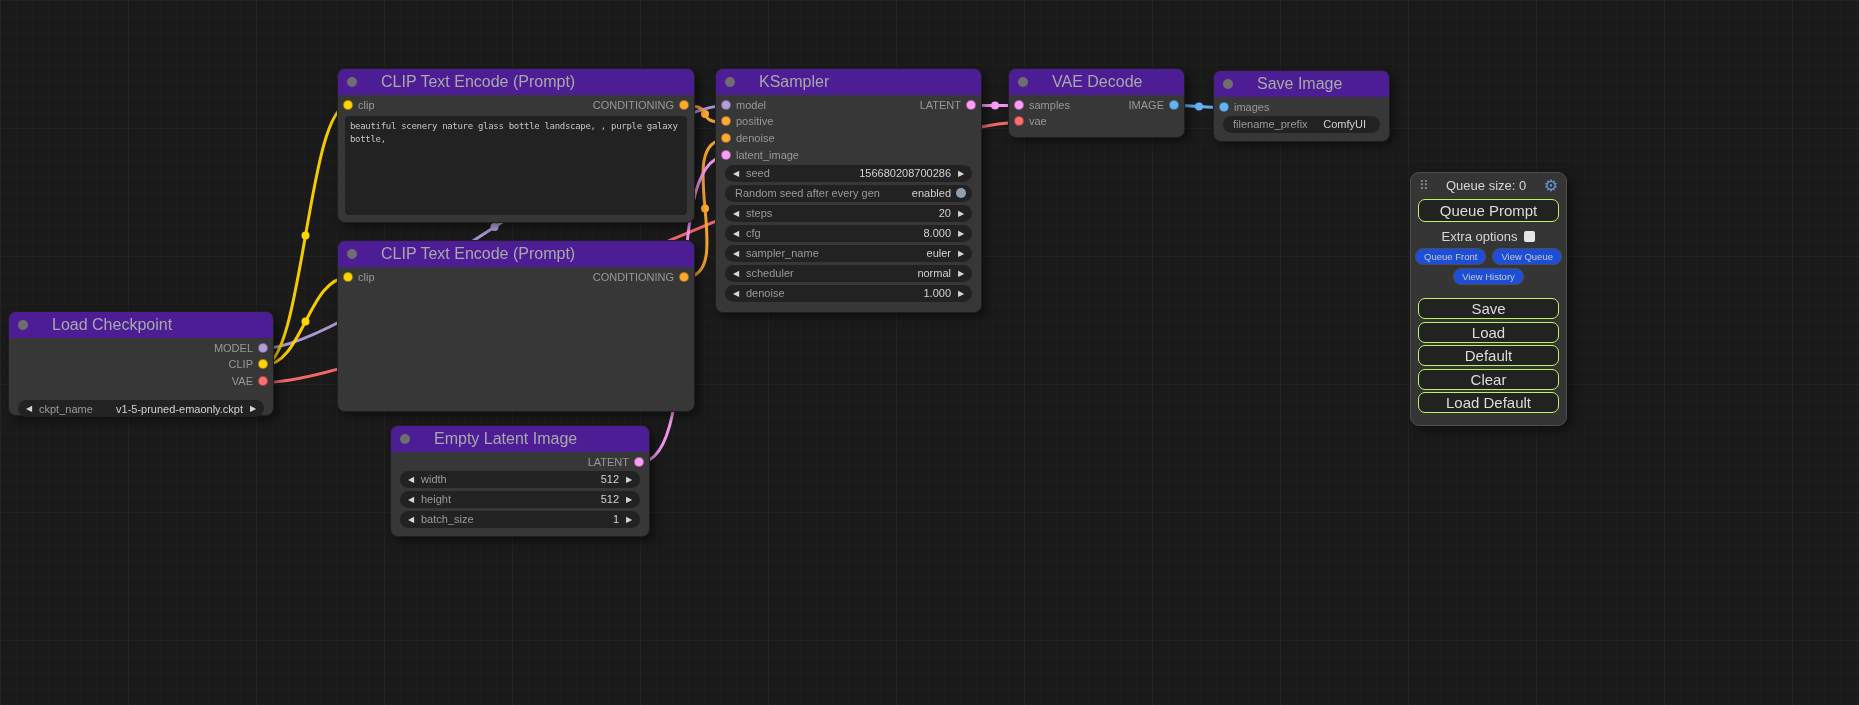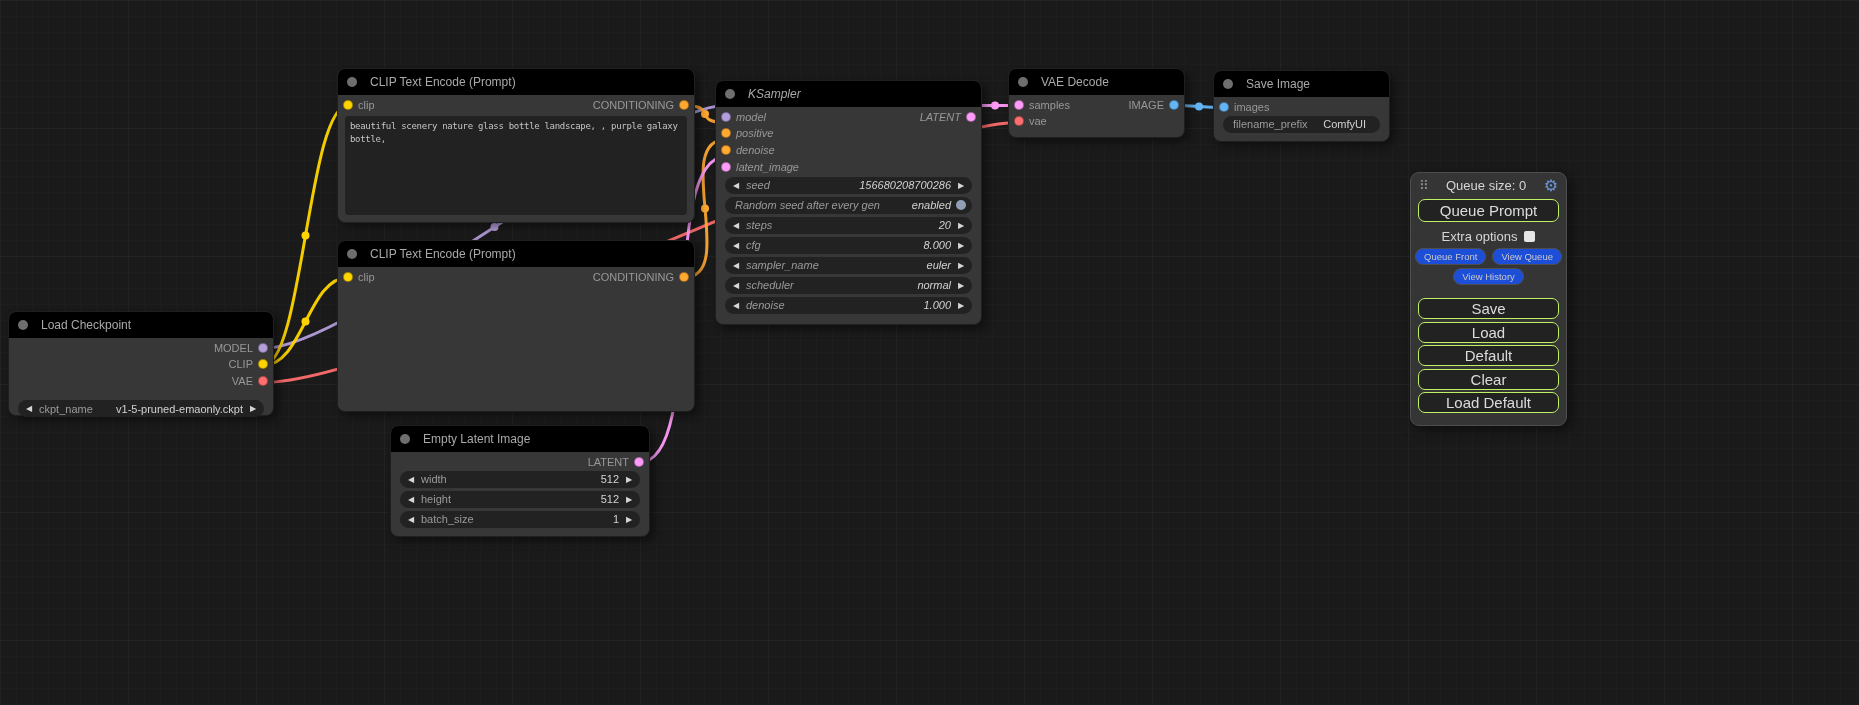--- a/index.html
+++ b/index.html
@@ -17,23 +17,23 @@
   }
   .wires { position:absolute; left:0; top:0; z-index:1; }
   .wires path { fill:none; stroke-width:3; stroke-linecap:round; opacity:.95; }
 
   .node {
     position:absolute; z-index:2; display:flex; flex-direction:column;
     background:#373737; border:1px solid #1f1f1f; border-radius:8px;
     box-shadow:4px 4px 10px rgba(0,0,0,.45);
   }
   .node-title {
-    height:26px; flex:none; display:flex; align-items:center; gap:13px;
-    padding:0 9px; background:#000000; border-radius:7px 7px 0 0;
-    color:#a9a9a9; font-size:12px;
+    height:26px; flex:none; display:flex; align-items:center; gap:24px;
+    padding:0 9px; background:#4c1d95; border-radius:7px 7px 0 0;
+    color:#a9a9a9; font-size:16px;
   }
   .title-dot { width:10px; height:10px; border-radius:50%; background:#6e6e6e; flex:none; }
 
   .row { display:flex; align-items:center; height:17px; padding:0 5px; flex:none; }
   .rows-pad { padding-top:3px; }
   .slot { display:flex; align-items:center; gap:5px; }
   .slot.out { margin-left:auto; }
   .slot-label { font-size:11px; color:#989898; white-space:nowrap; }
   .slot-dot {
     width:10px; height:10px; border-radius:50%; flex:none;
@@ -56,21 +56,21 @@
     font-family:"DejaVu Sans Mono",monospace;
     font-size:9px; line-height:13px; letter-spacing:-0.3px;
     white-space:pre-wrap; word-break:break-word; overflow:hidden;
   }
 
   
   .node-load-checkpoint { left:8px;   top:311px; width:266px; height:105px; }
   .node-clip1           { left:337px; top:68px;  width:358px; height:155px; }
   .node-clip2           { left:337px; top:240px; width:358px; height:172px; }
   .node-latent          { left:390px; top:425px; width:260px; height:112px; }
-  .node-ksampler        { left:715px; top:80px;  width:267px; height:245px;font-style:italic; }
+  .node-ksampler        { left:715px; top:68px;  width:267px; height:245px; }
   .node-vae             { left:1008px;top:68px;  width:177px; height:70px;  }
   .node-save            { left:1213px;top:70px;  width:177px; height:72px;  }
 
   
   .queue-panel {
     position:absolute; z-index:3; left:1410px; top:172px; width:157px;
     background:#353535; border:1px solid #4e4e4e; border-radius:9px;
     box-shadow:4px 4px 12px rgba(0,0,0,.5); padding-bottom:9px;
   }
   .qp-header { display:flex; align-items:center; padding:5px 8px 3px; }

